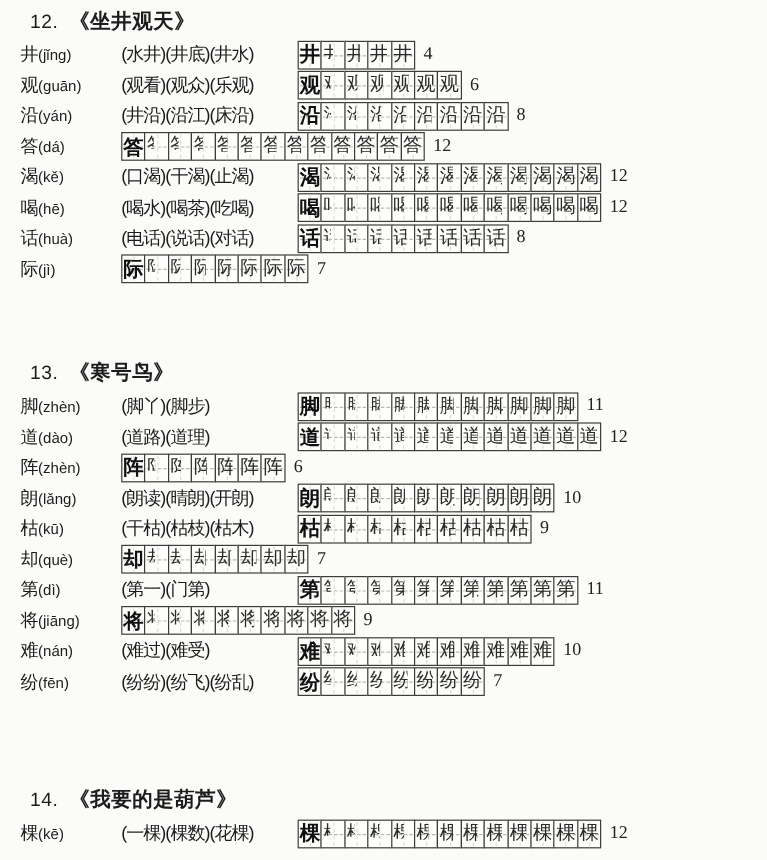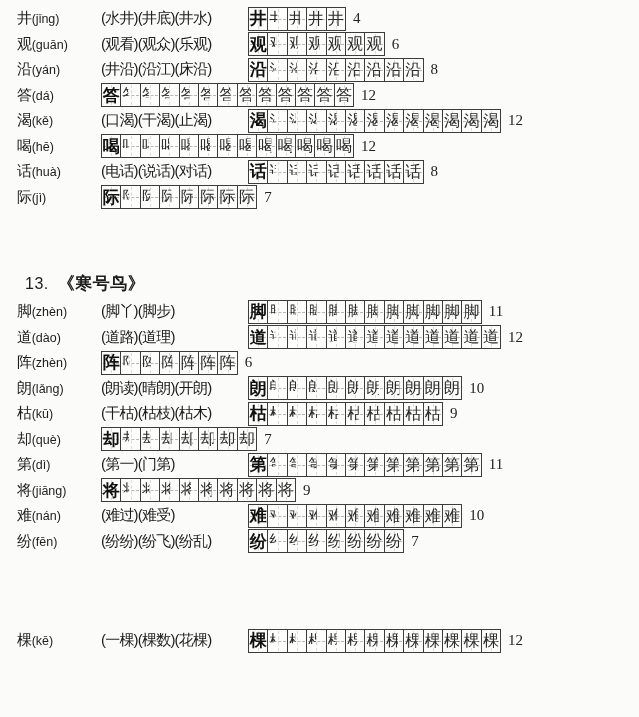--- a/index.html
+++ b/index.html
@@ -98,20 +98,24 @@
     font-family: "Liberation Serif", serif;
     font-size: 15px;
     color: #222;
   }
 </style>
 </head>
 <body>
 
 <div class="doc">
   <div class="section">
+    <h2 class="section-title">
+      <span class="section-number">12.</span>
+      <span class="section-title-text">《坐井观天》</span>
+    </h2>
     <div class="rows">
   <div class="row">
     <span class="char-col"><span>井</span><span class="entry-pinyin">(jǐng)</span></span>
     <span class="words-col">(水井)(井底)(井水)</span>
     <span class="boxes">
             <span class="box full">
               <span class="glyph">井</span>
             </span>
             <span class="box step">
               <span class="glyph" style="clip-path: inset(0px 51% 34.5% 0px);">井</span>
@@ -281,20 +285,21 @@
             </span>
             <span class="box step">
               <span class="glyph" style="clip-path: inset(0px 0% 0% 0px);">渴</span>
             </span>
           </span>
     <span class="count">12</span>
   </div>
 
   <div class="row">
     <span class="char-col"><span>喝</span><span class="entry-pinyin">(hē)</span></span>
+    <span class="words-col">(喝水)(喝茶)(吃喝)</span>
     <span class="boxes">
             <span class="box full">
               <span class="glyph">喝</span>
             </span>
             <span class="box step">
               <span class="glyph" style="clip-path: inset(0px 62.3% 42.2% 0px);">喝</span>
             </span>
             <span class="box step">
               <span class="glyph" style="clip-path: inset(0px 56.7% 38.3% 0px);">喝</span>
             </span>
@@ -785,20 +790,24 @@
             <span class="box step">
               <span class="glyph" style="clip-path: inset(0px 0% 0% 0px);">纷</span>
             </span>
           </span>
     <span class="count">7</span>
   </div>
 </div>
   </div>
 
   <div class="section">
+    <h2 class="section-title">
+      <span class="section-number">14.</span>
+      <span class="section-title-text">《我要的是葫芦》</span>
+    </h2>
     <div class="rows">
   <div class="row">
     <span class="char-col"><span>棵</span><span class="entry-pinyin">(kē)</span></span>
     <span class="words-col">(一棵)(棵数)(花棵)</span>
     <span class="boxes">
             <span class="box full">
               <span class="glyph">棵</span>
             </span>
             <span class="box step">
               <span class="glyph" style="clip-path: inset(0px 62.3% 42.2% 0px);">棵</span>

